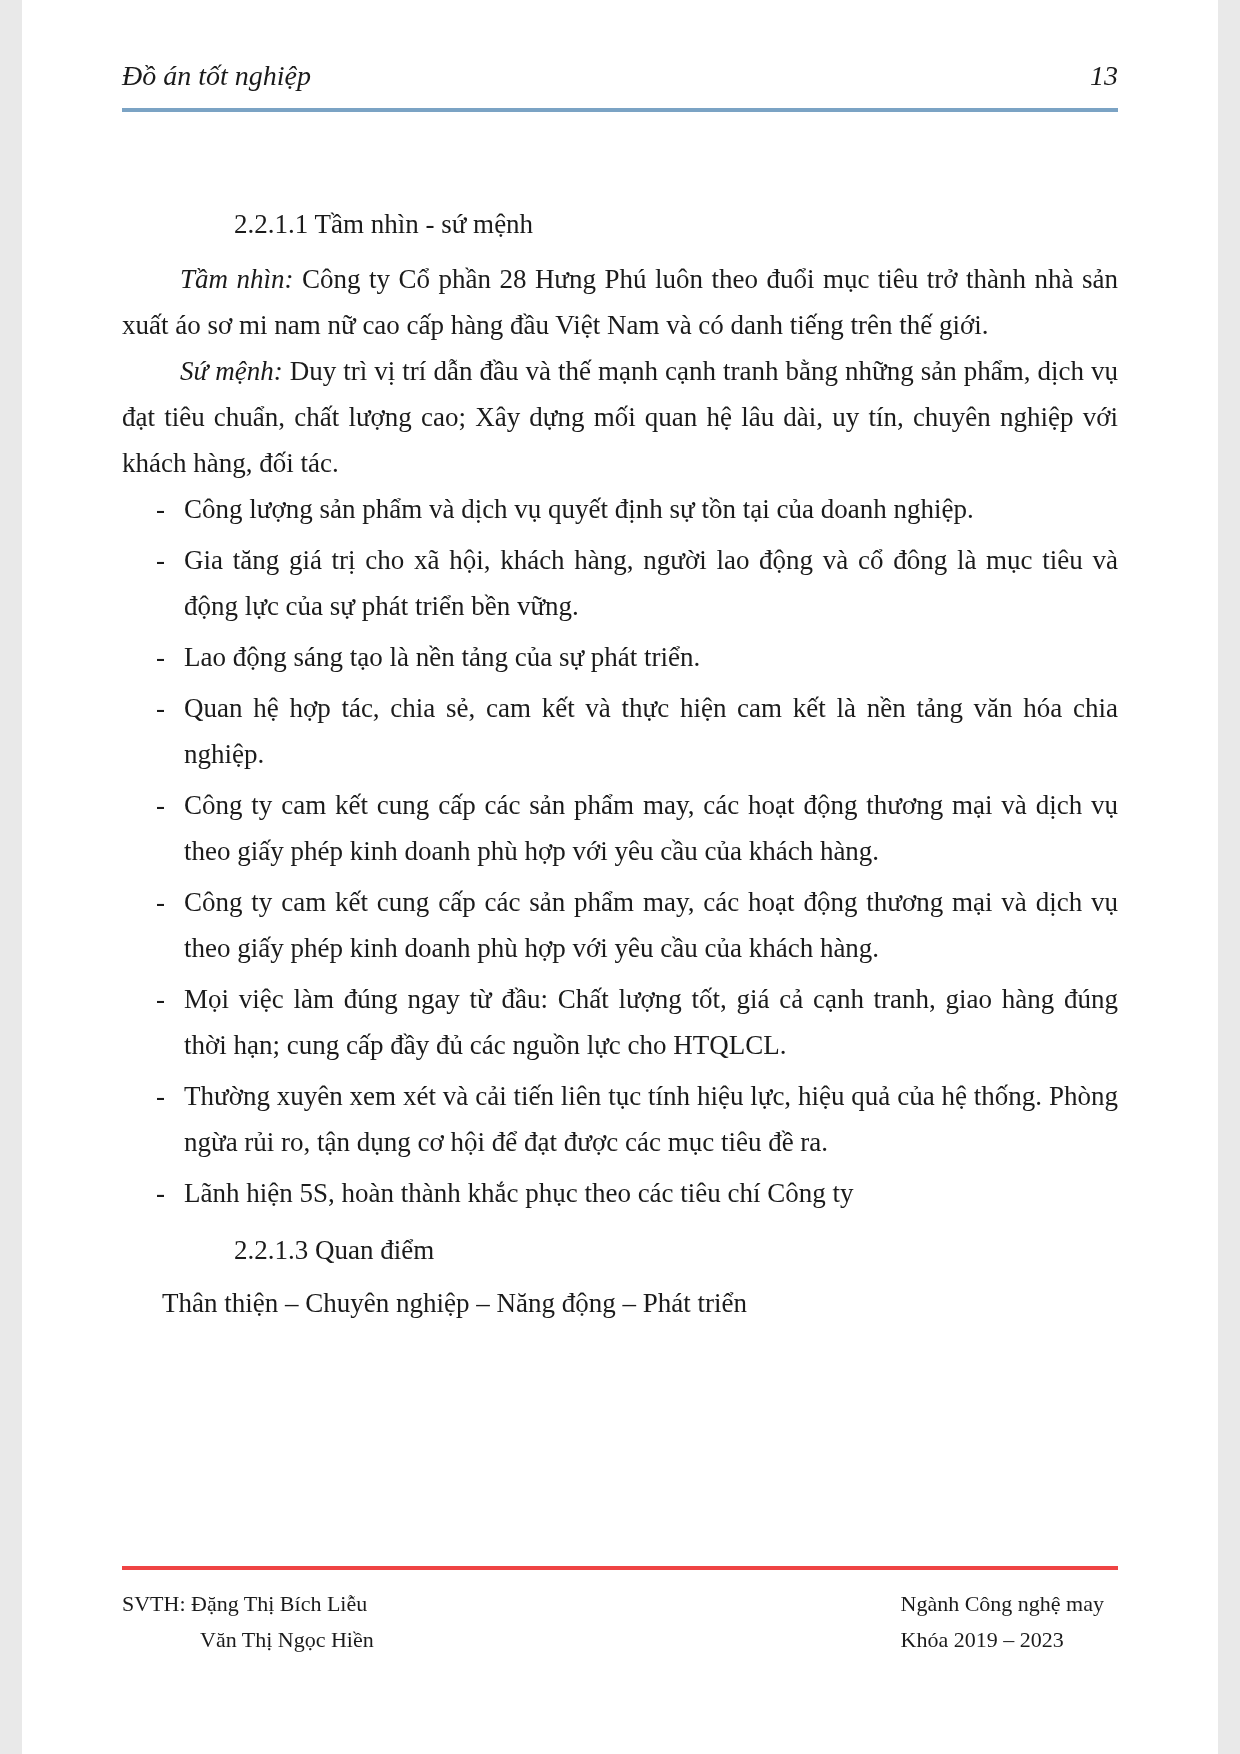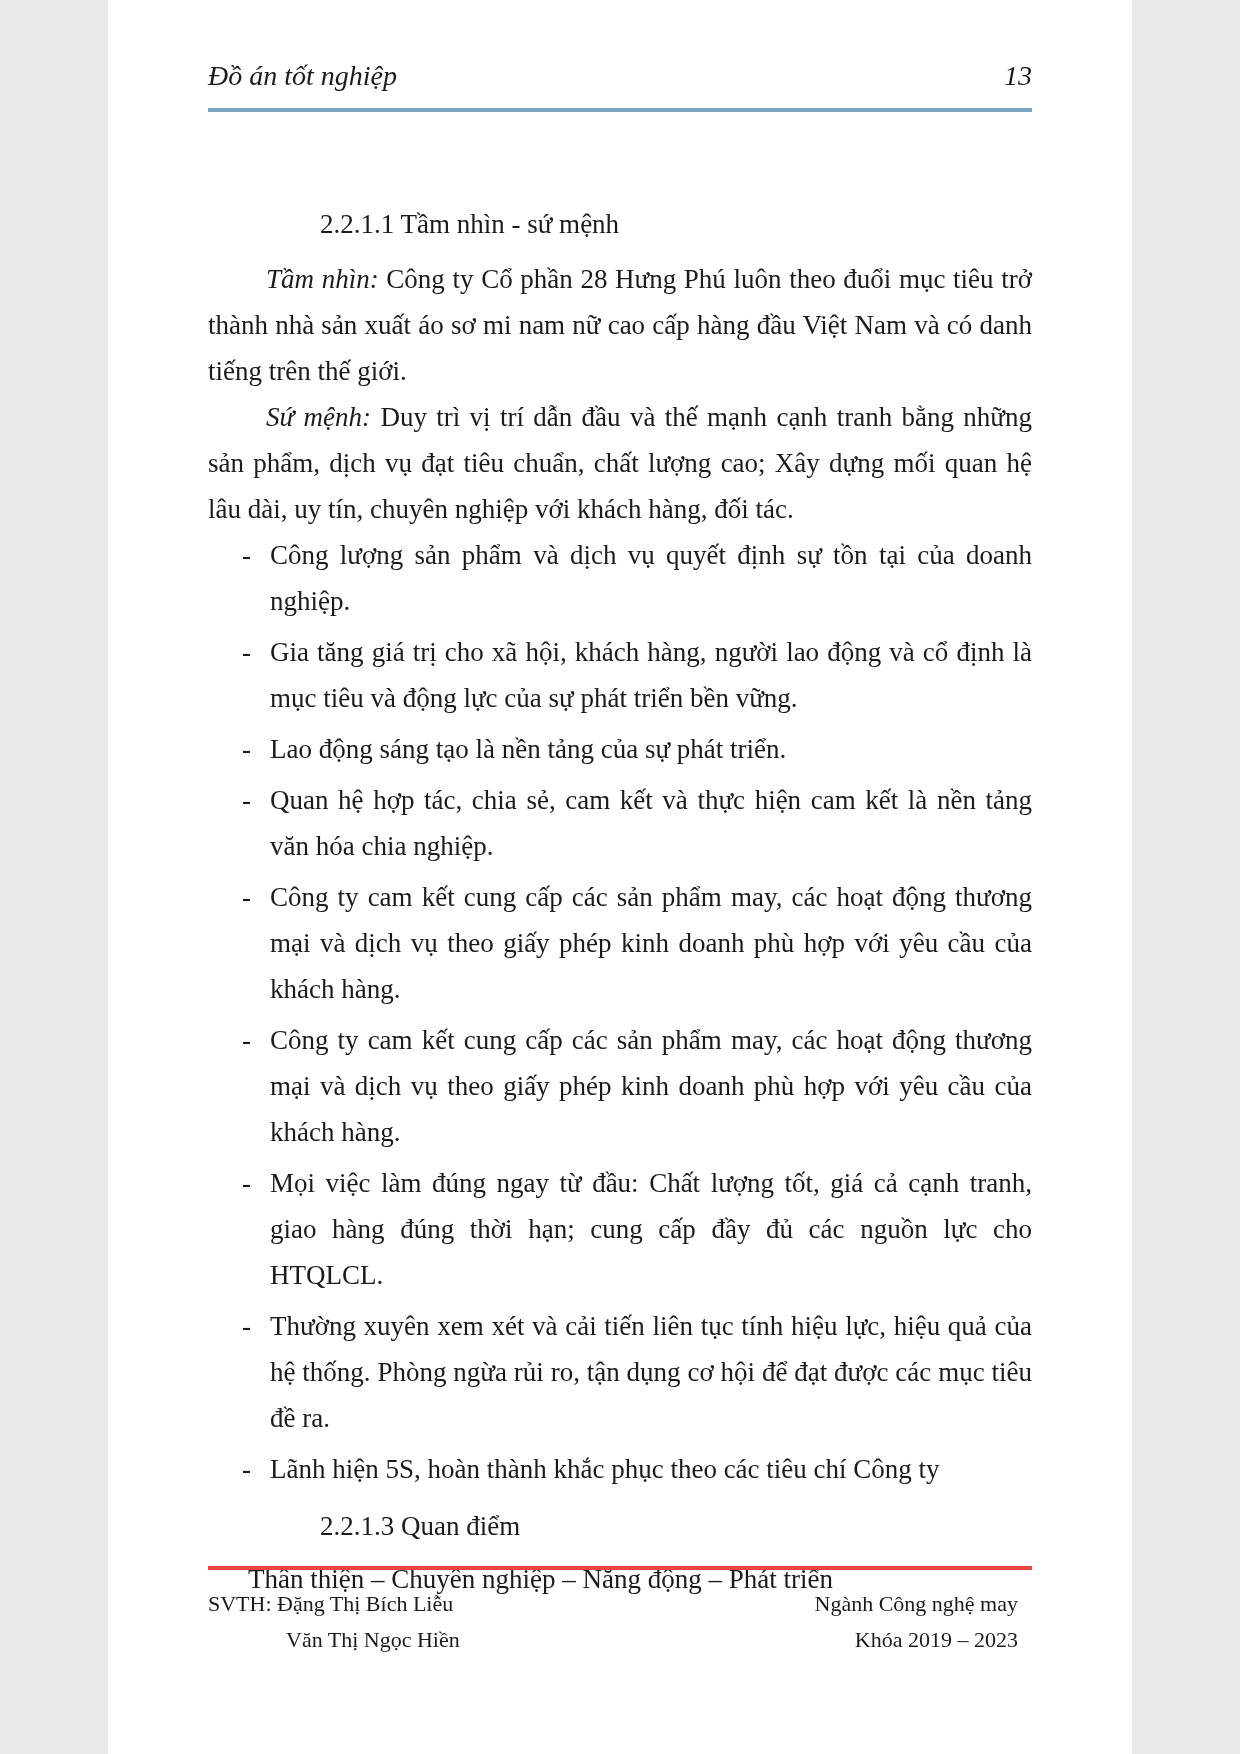--- a/index.html
+++ b/index.html
@@ -1,19 +1,19 @@
 <!DOCTYPE html>
 <html><head>
 <meta charset="utf-8">
 <style>
   * { margin: 0; padding: 0; box-sizing: border-box; }
   html, body { background: #e9e9e9; }
   .page {
     position: relative;
-    width: 1024px;
+    width: 1196px;
     height: 1754px;
     margin: 0 auto;
     background: #ffffff;
     font-family: "Liberation Serif", "DejaVu Serif", serif;
     color: #1b1b1b;
     overflow: hidden;
   }
   .page-header {
     margin: 0 100px;
     padding-top: 58px;
@@ -70,21 +70,21 @@
     right: 100px;
     top: 1566px;
     border-top: 4px solid #ef4444;
     padding-top: 16px;
     display: flex;
     justify-content: space-between;
     font-size: 22px;
     line-height: 36px;
   }
   .footer-left .indent { padding-left: 78px; }
-  .footer-right { text-align: right; margin-right: 14px; }
+  .footer-right { text-align: left; margin-right: 14px; }
 </style>
 </head>
 <body>
 
 <div class="page">
 
   <div class="page-header">
     <span>Đồ án tốt nghiệp</span>
     <span>13</span>
   </div>
@@ -93,21 +93,21 @@
 
     <div class="sec-heading h1">2.2.1.1 Tầm nhìn - sứ mệnh</div>
 
     <p class="para p-first"><span class="lead">Tầm nhìn:</span><span> Công ty Cổ phần 28 Hưng Phú luôn theo đuổi mục tiêu trở thành nhà sản xuất áo sơ mi nam nữ cao cấp hàng đầu Việt Nam và có danh tiếng trên thế giới.</span></p>
 
     <p class="para"><span class="lead">Sứ mệnh:</span><span> Duy trì vị trí dẫn đầu và thế mạnh cạnh tranh bằng những sản phẩm, dịch vụ đạt tiêu chuẩn, chất lượng cao; Xây dựng mối quan hệ lâu dài, uy tín, chuyên nghiệp với khách hàng, đối tác.</span></p>
 
 
     <ul class="bullet-list">
       <li class="bullet"><span class="dash">-</span><span>Công lượng sản phẩm và dịch vụ quyết định sự tồn tại của doanh nghiệp.</span></li>
-      <li class="bullet"><span class="dash">-</span><span>Gia tăng giá trị cho xã hội, khách hàng, người lao động và cổ định là mục tiêu và động lực của sự phát triển bền vững.</span></li>
+      <li class="bullet"><span class="dash">-</span><span>Gia tăng giá trị cho xã hội, khách hàng, người lao động và cổ đông là mục tiêu và động lực của sự phát triển bền vững.</span></li>
       <li class="bullet"><span class="dash">-</span><span>Lao động sáng tạo là nền tảng của sự phát triển.</span></li>
       <li class="bullet"><span class="dash">-</span><span>Quan hệ hợp tác, chia sẻ, cam kết và thực hiện cam kết là nền tảng văn hóa chia nghiệp.</span></li>
       <li class="bullet"><span class="dash">-</span><span>Công ty cam kết cung cấp các sản phẩm may, các hoạt động thương mại và dịch vụ theo giấy phép kinh doanh phù hợp với yêu cầu của khách hàng.</span></li>
       <li class="bullet"><span class="dash">-</span><span>Công ty cam kết cung cấp các sản phẩm may, các hoạt động thương mại và dịch vụ theo giấy phép kinh doanh phù hợp với yêu cầu của khách hàng.</span></li>
       <li class="bullet"><span class="dash">-</span><span>Mọi việc làm đúng ngay từ đầu: Chất lượng tốt, giá cả cạnh tranh, giao hàng đúng thời hạn; cung cấp đầy đủ các nguồn lực cho HTQLCL.</span></li>
       <li class="bullet"><span class="dash">-</span><span>Thường xuyên xem xét và cải tiến liên tục tính hiệu lực, hiệu quả của hệ thống. Phòng ngừa rủi ro, tận dụng cơ hội để đạt được các mục tiêu đề ra.</span></li>
       <li class="bullet"><span class="dash">-</span></li>
       <li class="bullet"><span class="dash">-</span><span>Lãnh hiện 5S, hoàn thành khắc phục theo các tiêu chí Công ty</span></li>
     </ul>
 

